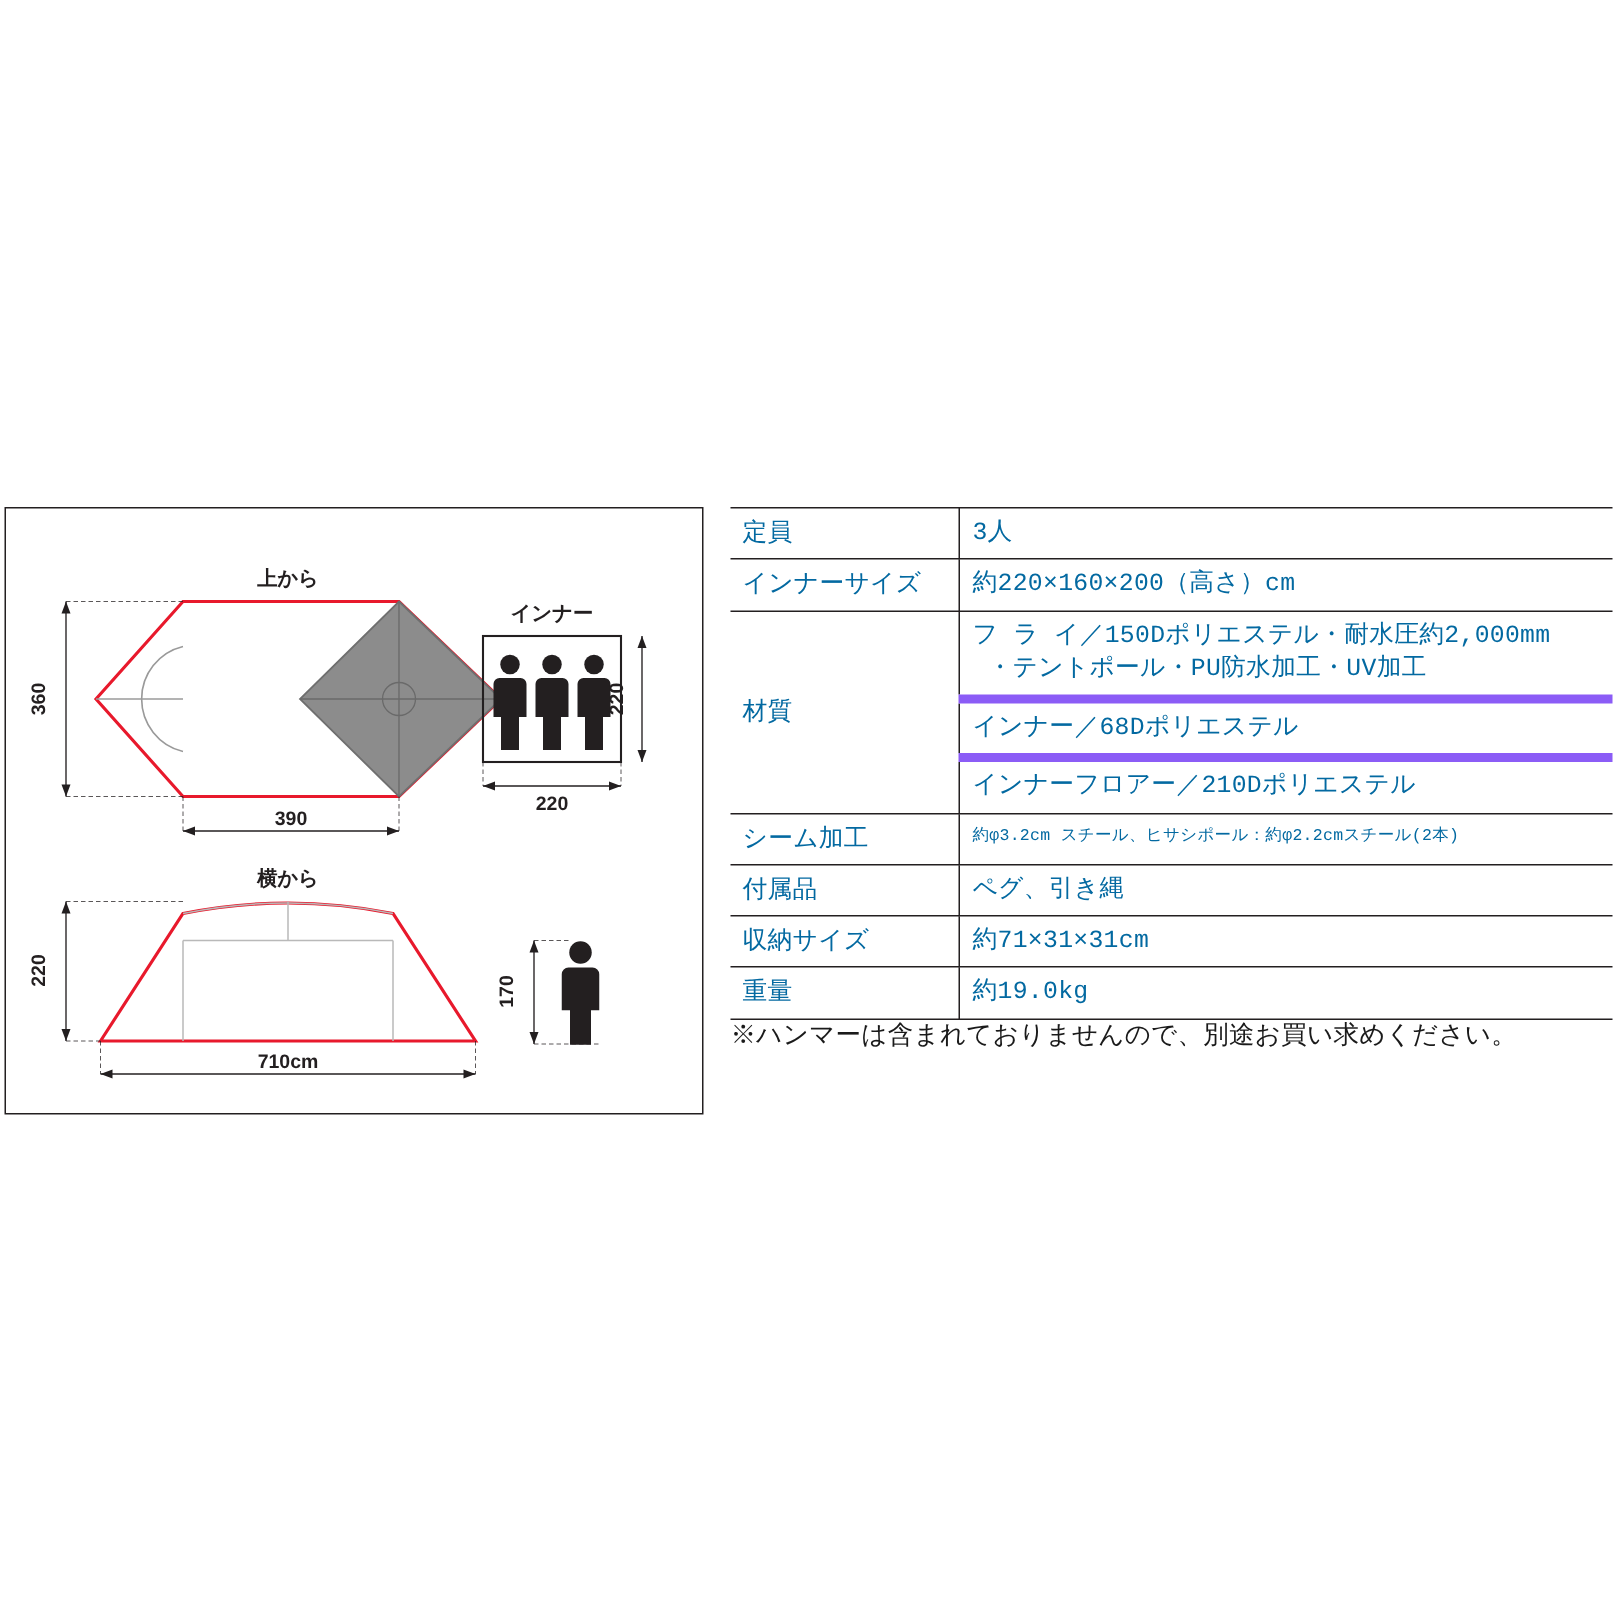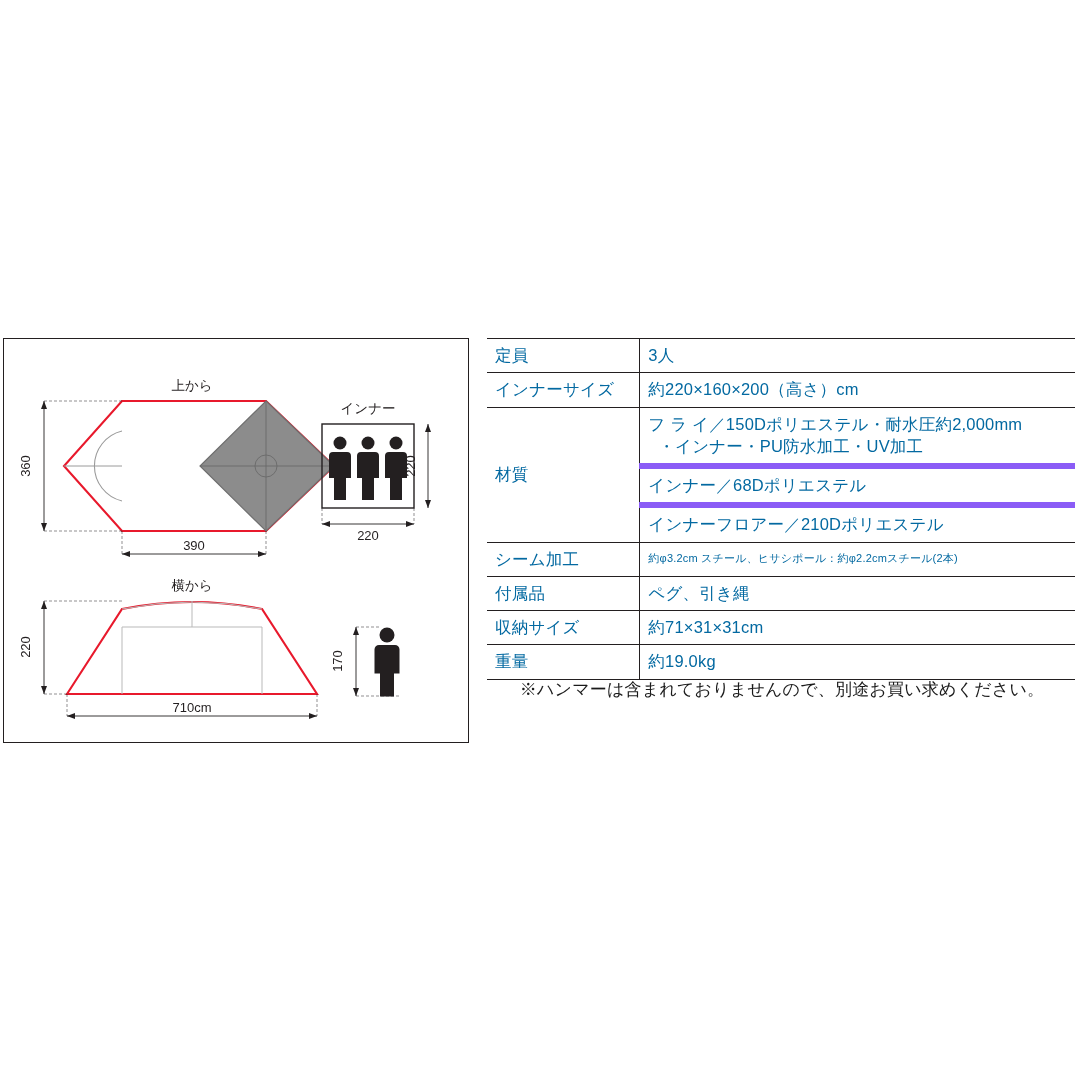--- a/index.html
+++ b/index.html
@@ -28,20 +28,21 @@
   
   #diagram-panel {
     position: absolute;
     left: 3px;
     top: 3px;
     width: 466px;
     height: 405px;
     border: 1px solid #231f20;
     box-sizing: border-box;
     background: #ffffff;
+    font-weight: bold;
   }
   #diagram-svg {
     display: block;
   }
 
   
   #spec-table {
     position: absolute;
     left: 487px;
     top: 3px;
@@ -58,20 +59,21 @@
     line-height: 1.35;
     letter-spacing: 0.2px;
   }
   #spec-table td.label {
     width: 140px;
     border-right: 1px solid #231f20;
     white-space: nowrap;
   }
   #spec-table td.value {
     width: 448px;
+    font-family: Liberation Mono, monospace;
   }
   #spec-table tr.sub td.value {
     border-top: 6px solid #8b5cf6;
   }
   #spec-table td.nolinebottom {
     border-bottom: none;
   }
   .mat-line2 {
     display: block;
     padding-left: 10px;
@@ -80,21 +82,20 @@
   
   #notes {
     position: absolute;
     left: 487px;
     top: 340px;
     width: 590px;
     font-size: 17px;
     line-height: 1.75;
     color: #1a1a1a;
     letter-spacing: 0.2px;
-    text-align: center;
   }
   .note-line { white-space: nowrap; }
 
   
   .dim-text {
     font-family: "Liberation Sans", sans-serif;
     font-size: 13px;
     fill: #231f20;
   }
   .cap-text {
@@ -210,21 +211,21 @@
         <td class="value">3人</td>
       </tr>
       <tr>
         <td class="label">インナーサイズ</td>
         <td class="value">約220×160×200（高さ）cm</td>
       </tr>
       <tr>
         <td class="label" rowspan="3">材質</td>
         <td class="value nolinebottom">
           <span>フ ラ イ／150Dポリエステル・耐水圧約2,000mm</span>
-          <span class="mat-line2">・インナー・PU防水加工・UV加工</span>
+          <span class="mat-line2">・テントポール・PU防水加工・UV加工</span>
         </td>
       </tr>
       <tr class="sub">
         <td class="value">インナー／68Dポリエステル</td>
       </tr>
       <tr class="sub">
         <td class="value">インナーフロアー／210Dポリエステル</td>
       </tr>
       <tr>
         <td class="label">シーム加工</td>

